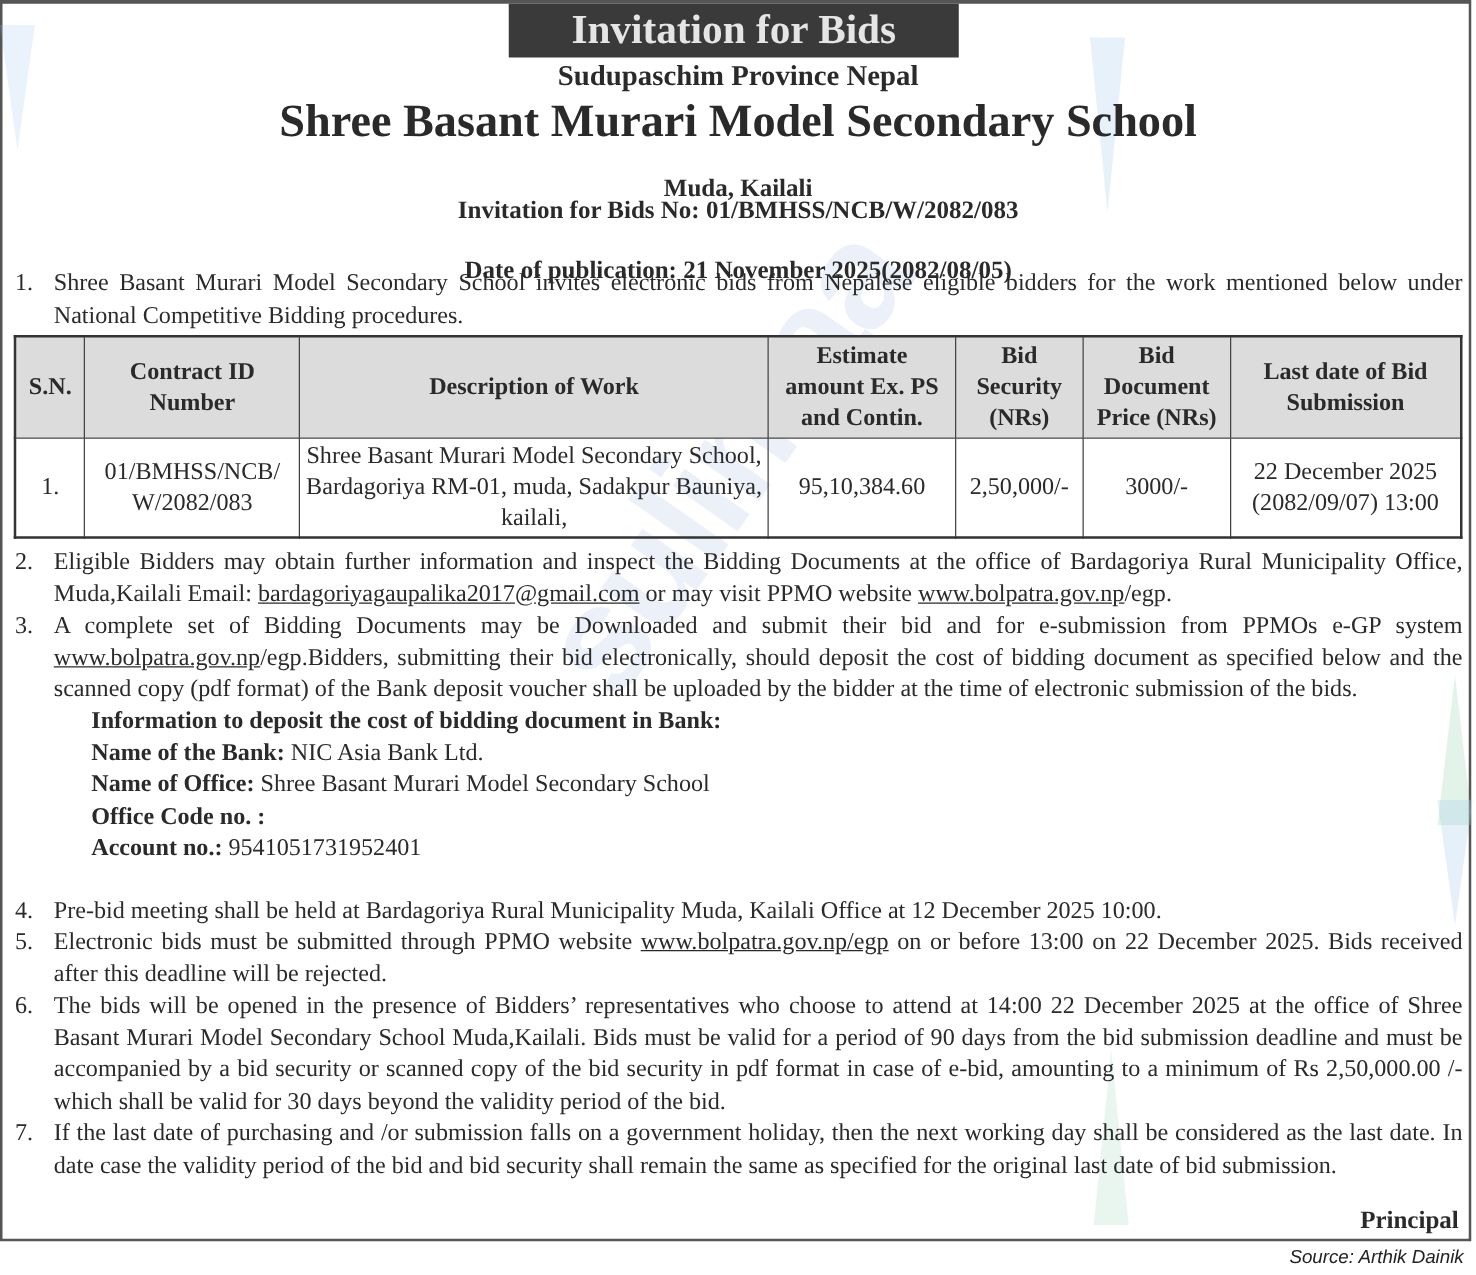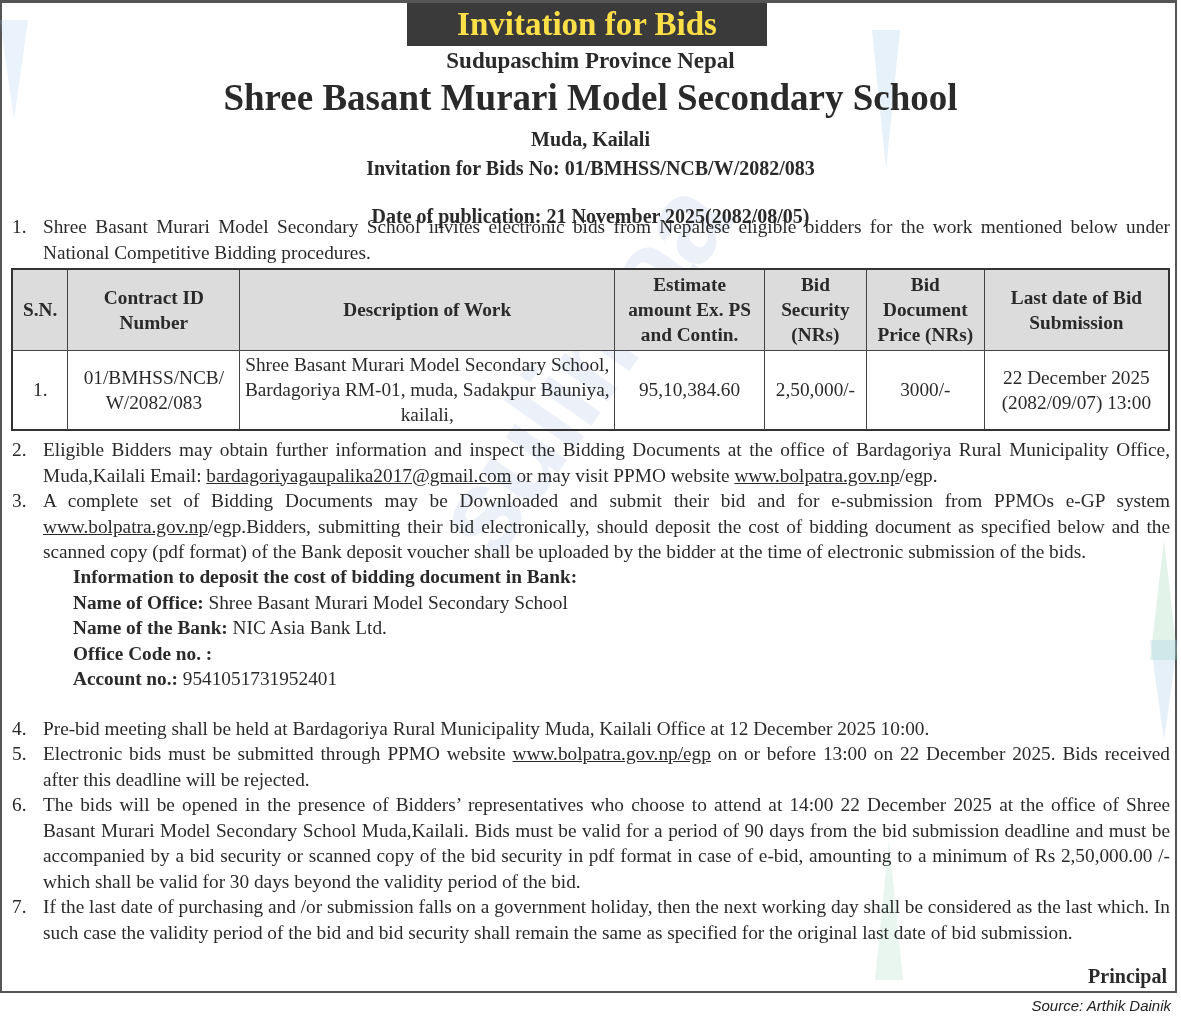--- a/index.html
+++ b/index.html
@@ -14,25 +14,25 @@
   .wm-text { left: 370px; top: 300px; transform: rotate(-55deg); font-family: "Liberation Sans", sans-serif;
              font-weight: bold; font-size: 120px; color: rgba(120,150,210,0.14); letter-spacing: -4px; }
   .wm-arrow { width: 0; height: 0; border-left: 14px solid transparent; border-right: 14px solid transparent; }
   .wm-a1 { left: 872px; top: 30px; border-top: 140px solid rgba(160,200,235,0.25); }
   .wm-a2 { left: 1150px; top: 540px; border-bottom: 120px solid rgba(150,215,180,0.28); }
   .wm-a3 { left: 1150px; top: 640px; border-top: 100px solid rgba(160,200,235,0.28); }
   .wm-a4 { left: 875px; top: 840px; border-bottom: 140px solid rgba(150,215,180,0.22); }
   .wm-a5 { left: 0px; top: 20px; border-top: 100px solid rgba(160,200,235,0.22); }
 
   .banner { position: absolute; left: 407px; top: 3px; width: 360px; height: 43px; background: #3a3a3a;
-            color: #fde047; font-weight: bold; font-size: 33px; text-align: center; line-height: 42px; font-family: Liberation Serif, serif; }
+            color: #e5e5e5; font-weight: bold; font-size: 33px; text-align: center; line-height: 42px; font-family: Liberation Serif, serif; }
   .center { position: absolute; left: 0; width: 1181px; text-align: center; font-weight: bold; }
   .h-prov { top: 48px; font-size: 23px; }
   .h-school { top: 76px; font-size: 37px; }
-  .h-loc { top: 128px; font-size: 20px; }
+  .h-loc { top: 140px; font-size: 20px; }
   .h-ifb { top: 157px; font-size: 20px; }
   .h-date { top: 189px; font-size: 20px; margin-top: 16px; }
 
   .para { position: absolute; left: 12px; width: 1158px; font-size: 19.3px; line-height: 25.5px; }
   .para .num { position: absolute; left: 0; top: 0; }
   .para .txt { margin-left: 31px; text-align: justify; }
   .u { text-decoration: underline; margin-top: 15px; }
   b { font-weight: bold; }
 
   table.bids { position: absolute; left: 11px; top: 268px; width: 1159px; border-collapse: collapse;
@@ -112,22 +112,22 @@
   <div class="txt"><span>Eligible Bidders may obtain further information and inspect the Bidding Documents at the office of Bardagoriya Rural Municipality Office, Muda,Kailali Email: </span><span class="u">bardagoriyagaupalika2017@gmail.com</span><span>  or may visit PPMO website </span><span class="u">www.bolpatra.gov.np</span><span>/egp.</span></div>
 </div>
 
 <div class="para" style="top:488px;">
   <span class="num">3.</span>
   <div class="txt"><span>A complete set of Bidding Documents may be Downloaded and submit their bid and for e-submission from PPMOs e-GP system </span><span class="u">www.bolpatra.gov.np</span><span>/egp.Bidders, submitting their bid electronically, should deposit the cost of bidding document as specified below and the scanned copy (pdf format) of the Bank deposit voucher shall be uploaded by the bidder at the time of electronic submission of the bids.</span></div>
 </div>
 
 <div class="bank" style="top:564px;margin-left:30px;">
   <div><b>Information to deposit the cost of bidding document in Bank:</b></div>
+  <div><b>Name of the Bank:</b><span> NIC Asia Bank Ltd.</span></div>
   <div><b>Name of Office:</b><span> Shree Basant Murari Model Secondary School</span></div>
-  <div><b>Name of the Bank:</b><span> NIC Asia Bank Ltd.</span></div>
   <div><b>Office Code no. :</b><span></span></div>
   <div><b>Account no.:</b><span> 9541051731952401</span></div>
 </div>
 
 <div class="para" style="top:716px;">
   <span class="num">4.</span>
   <div class="txt">Pre-bid meeting shall be held at Bardagoriya Rural Municipality Muda, Kailali Office at 12 December 2025 10:00.</div>
 </div>
 
 <div class="para" style="top:741px;">
@@ -135,17 +135,17 @@
   <div class="txt"><span>Electronic bids must be submitted through PPMO website </span><span class="u">www.bolpatra.gov.np/egp</span><span> on or before 13:00 on 22 December 2025. Bids received after this deadline will be rejected.</span></div>
 </div>
 
 <div class="para" style="top:792px;">
   <span class="num">6.</span>
   <div class="txt">The bids will be opened in the presence of Bidders’ representatives who choose to attend at 14:00  22 December 2025 at the office of Shree Basant Murari Model Secondary School Muda,Kailali. Bids must be valid for a period of 90 days from the bid submission deadline and must be accompanied by a bid security or scanned copy of the bid security in pdf format in case of e-bid, amounting to a minimum of Rs 2,50,000.00 /- which shall be valid for 30 days beyond the validity period of the bid.</div>
 </div>
 
 <div class="para" style="top:894px;">
   <span class="num">7.</span>
-  <div class="txt">If the last date of purchasing and /or submission falls on a government holiday, then the next working day shall be considered as the last which. In such case the validity period of the bid and bid security shall remain the same as specified for the original last date of bid submission.</div>
+  <div class="txt">If the last date of purchasing and /or submission falls on a government holiday, then the next working day shall be considered as the last date. In date case the validity period of the bid and bid security shall remain the same as specified for the original last date of bid submission.</div>
 </div>
 
 <div class="principal">Principal</div>
 <div class="source">Source: Arthik Dainik</div>
 
 </body></html>

